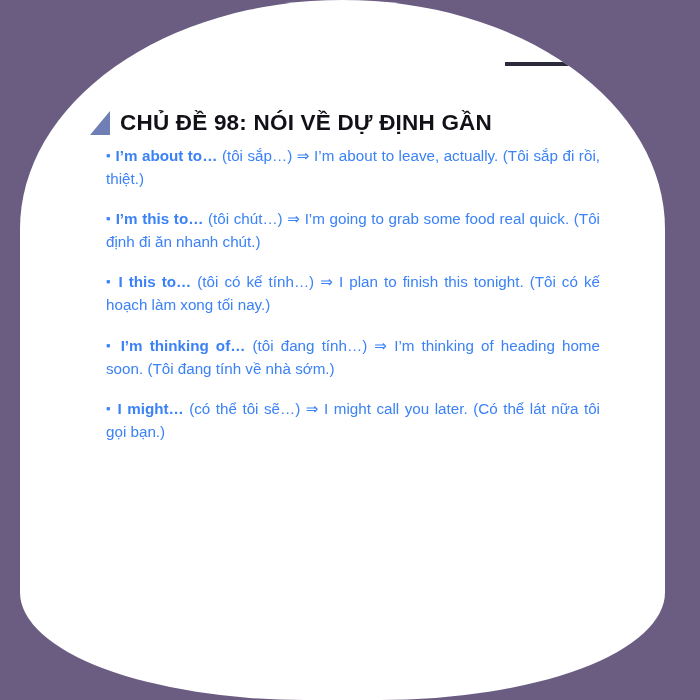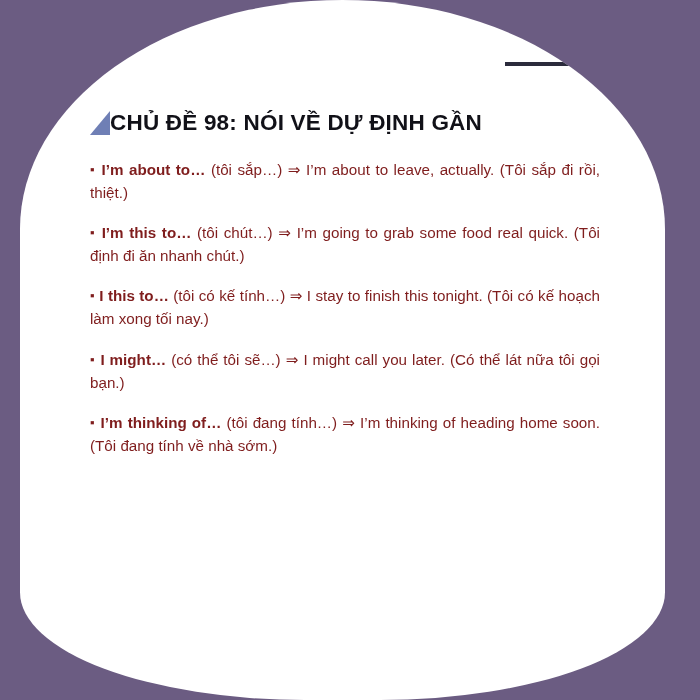--- a/index.html
+++ b/index.html
@@ -44,43 +44,43 @@
     position: absolute;
     right: 12px;
     top: 62px;
     width: 148px;
     height: 4px;
     background: #2b2b3c;
   }
   .title-row {
     display: flex;
     align-items: center;
-    gap: 0;
-    margin-bottom: 22px;
+    gap: 10px;
+    margin-bottom: 8px;
   }
   .title-mark {
     width: 20px;
     height: 24px;
     background: #6f7fb5;
     clip-path: polygon(0 100%, 100% 0, 100% 100%);
     flex: 0 0 auto;
   }
   .title-text {
     font-size: 22.5px;
     font-weight: bold;
     color: #111118;
     letter-spacing: 0.2px;
     white-space: nowrap;
   }
   .para {
     font-size: 15.2px;
     line-height: 1.52;
-    color: #7f1d1d;
+    color: #3b82f6;
     text-align: justify;
-    margin: 0 0 17px 0;
+    margin: 0 0 17px 16px;
   }
   .bullet {
     font-size: 13px;
     vertical-align: 1px;
   }
   .lead {
     font-weight: bold;
   }
   .vi {
     font-weight: normal;
@@ -115,39 +115,39 @@
         <span>⇒</span>
         <span>I’m going to grab some food real quick.</span>
         <span>(Tôi định đi ăn nhanh chút.)</span>
       </p>
 
       <p class="para">
         <span class="bullet">▪</span>
         <span class="lead">I this to…</span>
         <span class="vi">(tôi có kế tính…)</span>
         <span>⇒</span>
-        <span>I stay to finish this tonight.</span>
+        <span>I plan to finish this tonight.</span>
         <span>(Tôi có kế hoạch làm xong tối nay.)</span>
+      </p>
+
+      <p class="para">
+        <span class="bullet">▪</span>
+        <span class="lead">I’m thinking of…</span>
+        <span class="vi">(tôi đang tính…)</span>
+        <span>⇒</span>
+        <span>I’m thinking of heading home soon.</span>
+        <span>(Tôi đang tính về nhà sớm.)</span>
       </p>
 
       <p class="para">
         <span class="bullet">▪</span>
         <span class="lead">I might…</span>
         <span class="vi">(có thể tôi sẽ…)</span>
         <span>⇒</span>
         <span>I might call you later.</span>
         <span>(Có thể lát nữa tôi gọi bạn.)</span>
       </p>
 
-      <p class="para">
-        <span class="bullet">▪</span>
-        <span class="lead">I’m thinking of…</span>
-        <span class="vi">(tôi đang tính…)</span>
-        <span>⇒</span>
-        <span>I’m thinking of heading home soon.</span>
-        <span>(Tôi đang tính về nhà sớm.)</span>
-      </p>
-
 
 
     </div>
   </div>
 </div>
 
 </body></html>

